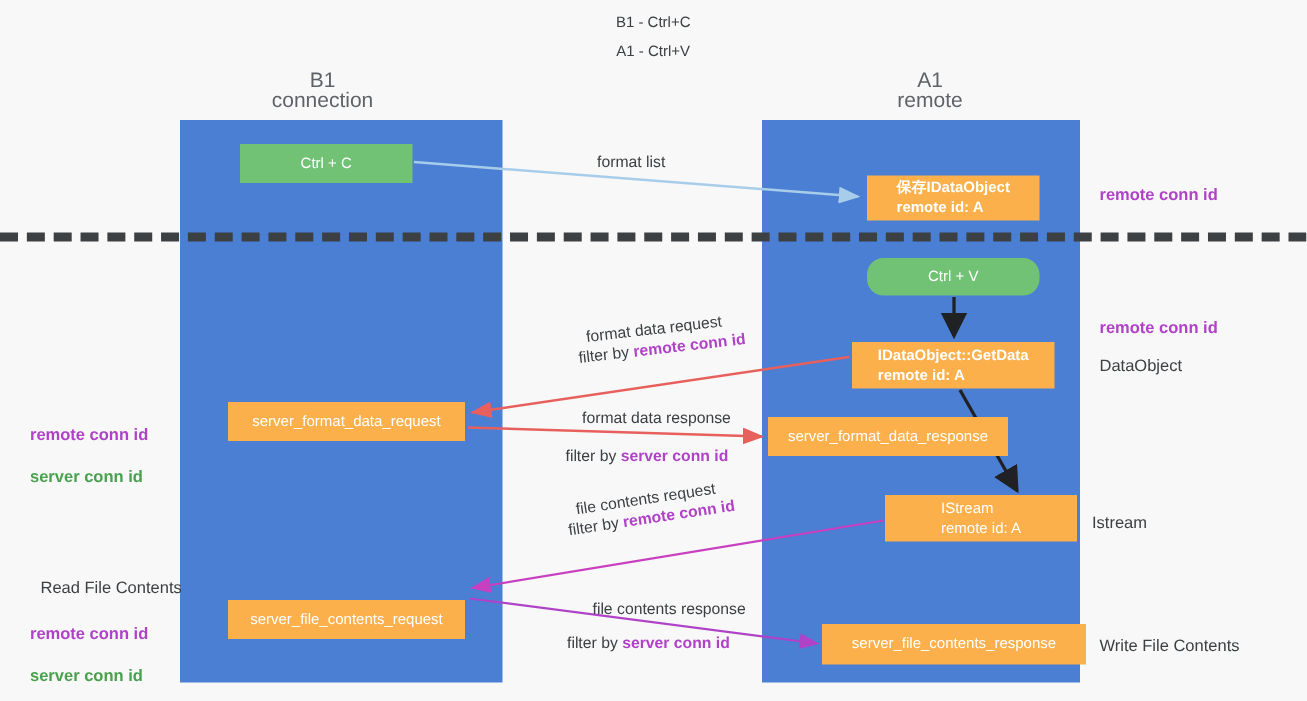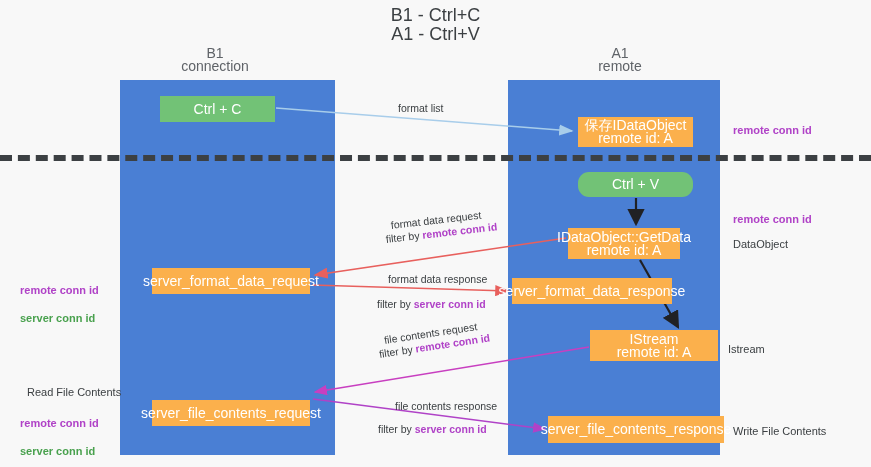--- a/index.html
+++ b/index.html
@@ -9,21 +9,21 @@
     font-family:"Liberation Sans","DejaVu Sans",sans-serif;
     position:relative;overflow:hidden;
     -webkit-font-smoothing:antialiased;
   }
   #stage{position:absolute;inset:0;}
   .abs{position:absolute;}
 
   
   #title{
     left:0;top:6px;width:871px;text-align:center;
-    font-size:18px;color:#3c4043;line-height:19px;
+    font-size:10px;color:#3c4043;line-height:19px;
     white-space:pre-line;
   }
 
   
   .colhead{
     font-size:14px;color:#5f6368;text-align:center;line-height:13px;
     white-space:pre-line;
   }
   #head-b1{left:155px;top:47px;width:120px;}
   #head-a1{left:560px;top:47px;width:120px;}
@@ -36,30 +36,30 @@
   
   #divider{
     left:0;top:155px;width:871px;height:0;
     border-top:6px dashed #3c4043;
   }
 
   
   .node{
     box-sizing:border-box;
     display:flex;align-items:center;justify-content:center;
-    text-align:center;color:#fff;font-size:14px;line-height:13px;
+    color:#fff;font-size:10px;line-height:13px;
     white-space:pre-line;
   }
   .green{background:#72c276;}
   .orange{background:#fbb04c;}
 
   #n-ctrlc{left:160px;top:96px;width:115px;height:26px;}
-  #n-hozon{left:578px;top:117px;width:115px;height:30px;}
+  #n-hozon{left:578px;top:117px;width:115px;height:30px;font-weight:bold;}
   #n-ctrlv{left:578px;top:172px;width:115px;height:25px;border-radius:11px;}
-  #n-getdata{left:568px;top:228px;width:112px;height:31px;}
+  #n-getdata{left:568px;top:228px;width:135px;height:31px;font-weight:bold;}
   #n-sfreq{left:152px;top:268px;width:158px;height:26px;}
   #n-sfresp{left:512px;top:278px;width:160px;height:26px;}
   #n-istream{left:590px;top:330px;width:128px;height:31px;}
   #n-sfcreq{left:152px;top:400px;width:158px;height:26px;}
   #n-sfcresp{left:548px;top:416px;width:176px;height:27px;}
 
   
   .side{font-size:11px;line-height:14px;white-space:pre-line;}
   .purple{color:#b042c7;font-weight:bold;}
   .greenT{color:#49a14e;font-weight:bold;}

